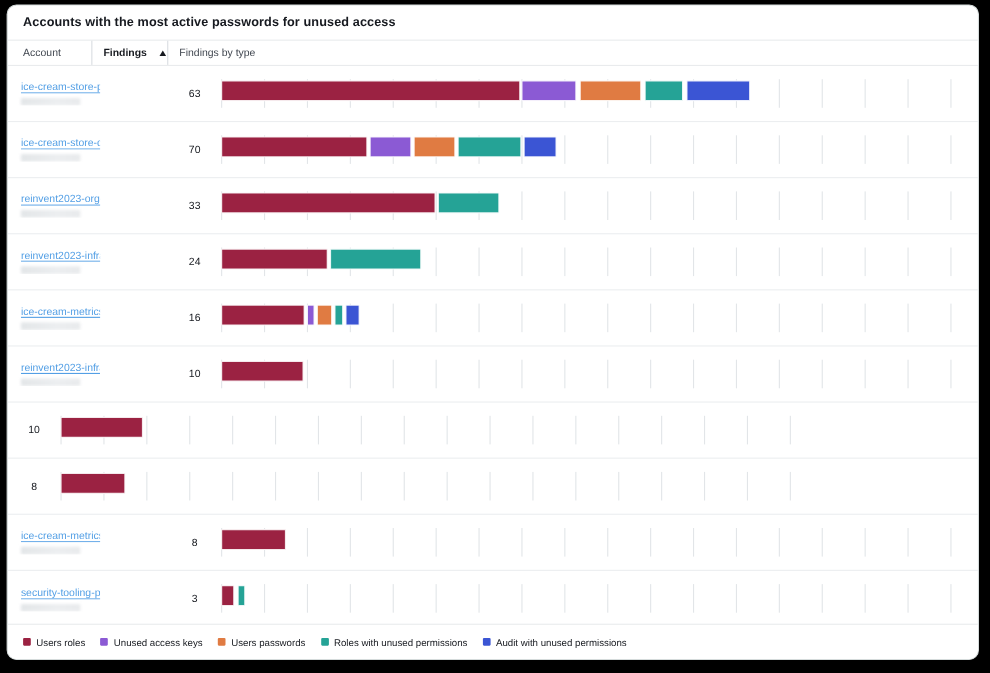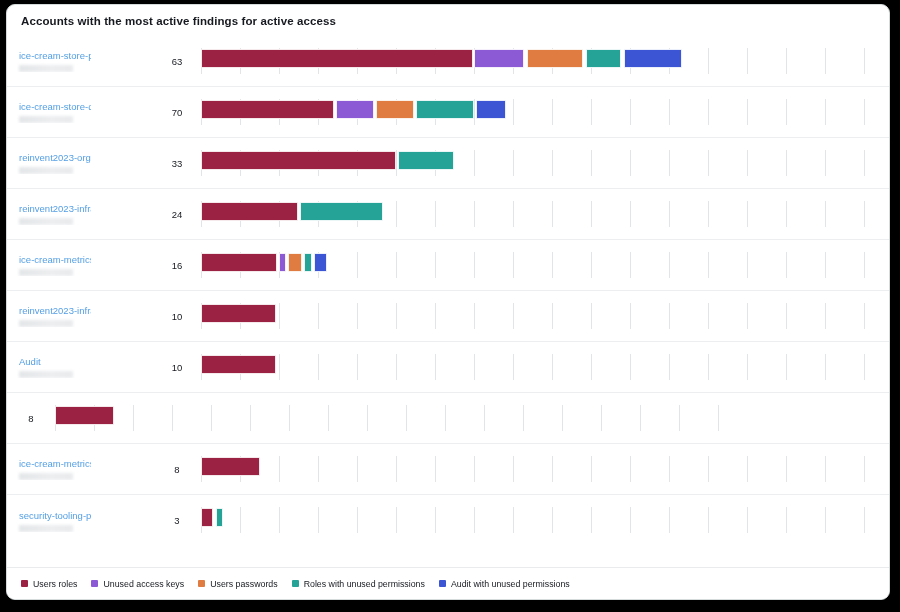--- a/index.html
+++ b/index.html
@@ -144,22 +144,34 @@
   }
   .leg-item { display: flex; align-items: center; gap: 5px; cursor: pointer; }
   .leg-swatch { width: 7px; height: 7px; border-radius: 1px; }
   .leg-label { font-size: 8.8px; color: #16191f; }
 </style>
 </head>
 <body>
 
 <div id="card">
 
-  <div class="card-title">Accounts with the most active findings for active access</div>
-
+  <div class="card-title">Accounts with the most active passwords for unused access</div>
+
+  <div class="thead">
+    <div class="th account">
+      <span>Account</span>
+    </div>
+    <div class="th findings">
+      <span>Findings</span>
+      <span class="sort-caret"></span>
+    </div>
+    <div class="th bytype">
+      <span>Findings by type</span>
+    </div>
+  </div>
 
   <div class="rows" id="rows-container">
       <div class="row">
         <div class="cell-account">
           <a class="acct-link">ice-cream-store-prod</a>
           <div class="acct-redacted"></div>
         </div>
         <div class="cell-findings">63</div>
         <div class="cell-chart">
           <div class="plot">
@@ -367,24 +379,20 @@
               <div class="tick" style="left: 624px;"></div>
               <div class="tick" style="left: 663px;"></div>
             </div>
             <div class="bar-track">
               <div class="seg" style="left: 0px; width: 75px; background: rgb(155, 34, 66);"></div>
             </div>
           </div>
         </div>
       </div>
       <div class="row">
-        <div class="cell-account">
-          <a class="acct-link">Audit</a>
-          <div class="acct-redacted"></div>
-        </div>
         <div class="cell-findings">10</div>
         <div class="cell-chart">
           <div class="plot">
             <div class="ticks">
               <div class="tick" style="left: 0px;"></div>
               <div class="tick" style="left: 39px;"></div>
               <div class="tick" style="left: 78px;"></div>
               <div class="tick" style="left: 117px;"></div>
               <div class="tick" style="left: 156px;"></div>
               <div class="tick" style="left: 195px;"></div>

